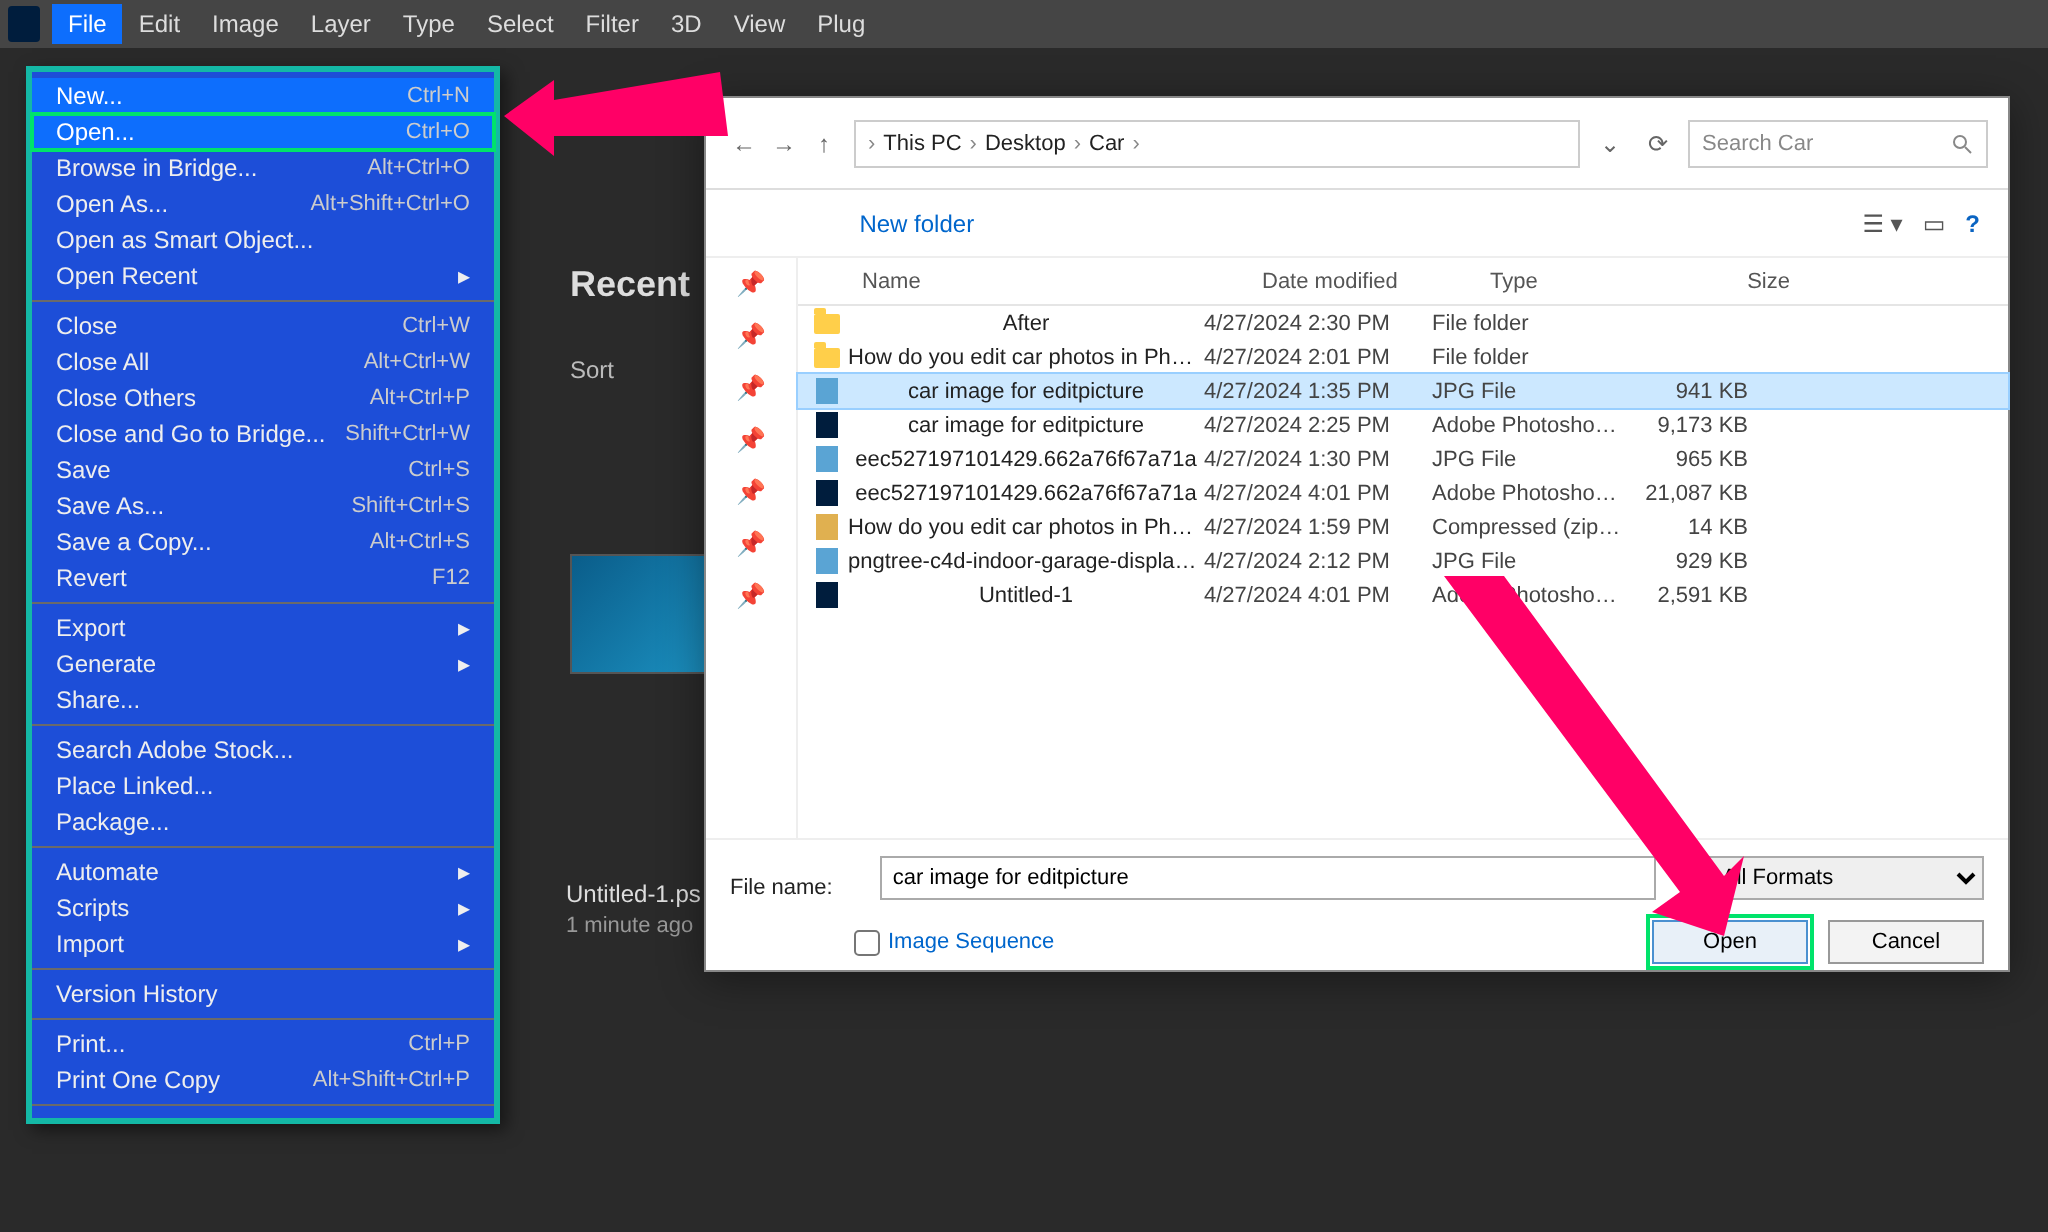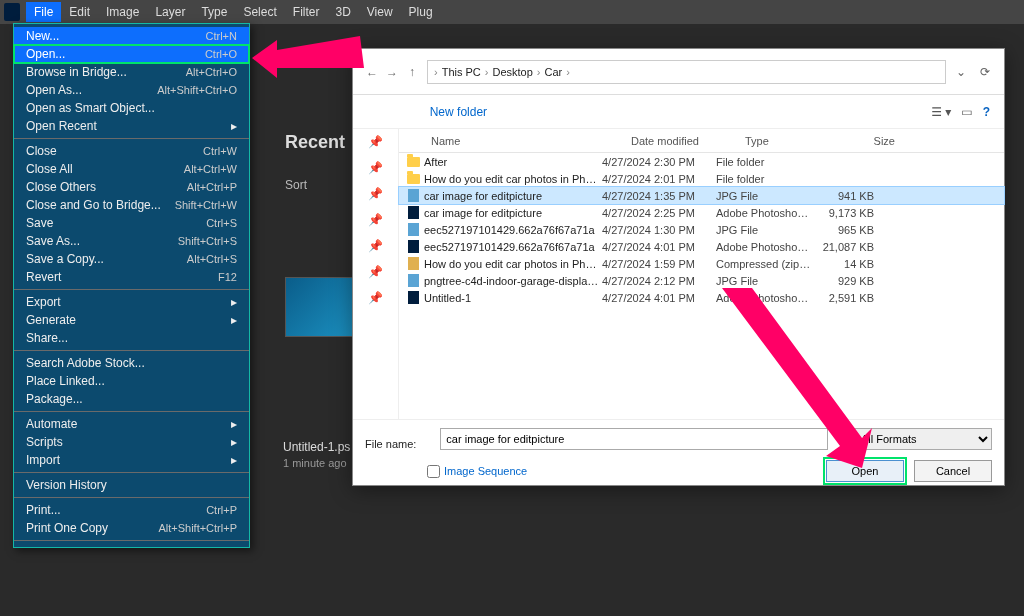--- a/index.html
+++ b/index.html
@@ -5,21 +5,21 @@
 * { margin:0; padding:0; box-sizing:border-box; font-family:"Segoe UI",Tahoma,sans-serif; }
 body { width:1024px; height:616px; background:#2a2a2a; position:relative; overflow:hidden; }
 
 
 .menubar { position:absolute; top:0; left:0; right:0; height:24px; background:#454545; display:flex; align-items:center; padding:0 2px; font-size:12px; color:#ddd; }
 .menubar .logo { width:16px; height:18px; background:#001d3d; border-radius:2px; margin:0 6px 0 2px; }
 .menubar .mitem { padding:3px 8px; cursor:default; }
 .menubar .mitem.active { background:#0d6efd; color:#fff; }
 
 
-.filedrop { position:absolute; top:23px; left:13px; width:237px; background:#0c4a6e; border:1px solid #14b8a6; box-shadow:3px 3px 8px rgba(0,0,0,.5); font-size:12px; color:#eee; padding:3px 0; z-index:5; }
+.filedrop { position:absolute; top:33px; left:13px; width:237px; background:#1d4ed8; border:3px solid #14b8a6; box-shadow:3px 3px 8px rgba(0,0,0,.5); font-size:12px; color:#eee; padding:3px 0; z-index:5; }
 .filedrop .di { display:flex; align-items:center; height:18px; padding:0 12px; cursor:default; position:relative; }
 .filedrop .di.sep { border-top:1px solid #6a6a6a; height:0; margin:3px 0; padding:0; }
 .filedrop .di .lbl { flex:1; }
 .filedrop .di .sc { color:#ccc; font-size:11px; }
 .filedrop .di .sub { margin-left:6px; }
 .filedrop .di.hi { background:#0d6efd; color:#fff; }
 .filedrop .di.box { outline:2px solid #00e36b; outline-offset:-1px; }
 
 
 .bgtxt { position:absolute; color:#ddd; font-size:14px; }
@@ -43,21 +43,21 @@
 .od-bar .tools { margin-left:auto; display:flex; gap:10px; color:#555; align-items:center;}
 .od-body { display:flex; height:290px; }
 .od-side { width:46px; border-right:1px solid #eee; }
 .od-side .pin { height:26px; display:flex; align-items:center; justify-content:center; color:#7a7a7a; }
 .od-list { flex:1; }
 .od-head { display:flex; font-size:11px; color:#555; border-bottom:1px solid #e5e5e5; height:24px; align-items:center; }
 .od-head .c { padding:0 8px; }
 .od-head .c.name { width:200px; } .od-head .c.date { width:114px; } .od-head .c.type { width:96px; } .od-head .c.size { width:70px; text-align:right; }
 .od-row { display:flex; align-items:center; height:17px; font-size:11px; padding:0 0; }
 .od-row .ic { width:16px; height:14px; margin:0 3px 0 6px; display:flex; align-items:center; justify-content:center; }
-.od-row .nm { width:178px; white-space:nowrap; overflow:hidden; text-overflow:ellipsis; }
+.od-row .nm { width:178px; white-space:nowrap; overflow:hidden; text-overflow:ellipsis;text-align:center; }
 .od-row .dt { width:114px; color:#444; }
 .od-row .tp { width:96px; color:#444; white-space:nowrap; overflow:hidden; text-overflow:ellipsis; }
 .od-row .sz { width:70px; text-align:right; color:#444; padding-right:8px;}
 .od-row.sel { background:#cce8ff; outline:1px solid #99cfff; }
 .ic-folder { width:13px; height:10px; background:#ffcf4a; border-radius:1px; position:relative; }
 .ic-folder::before { content:''; position:absolute; top:-3px; left:0; width:6px; height:3px; background:#ffcf4a; border-radius:1px 1px 0 0; }
 .ic-psd { width:11px; height:13px; background:#001d3d; }
 .ic-img { width:11px; height:13px; background:#5aa4d4; }
 .ic-zip { width:11px; height:13px; background:#e0b050; }
 
@@ -222,20 +222,27 @@
         <span class="ar">›</span>
         <span>This PC</span>
         <span class="ar">›</span>
         <span>Desktop</span>
         <span class="ar">›</span>
         <span>Car</span>
         <span class="ar">›</span>
       </div>
     <div class="navbtn">⌄</div>
     <div class="navbtn">⟳</div>
+    <div class="search">
+      <span>Search Car</span>
+      <svg width="12" height="12" viewBox="0 0 24 24">
+          <circle cx="10" cy="10" r="6" fill="none" stroke="#888" stroke-width="2"></circle>
+          <line x1="15" y1="15" x2="21" y2="21" stroke="#888" stroke-width="2"></line>
+        </svg>
+    </div>
   </div>
   <div class="od-bar">
     <span style="visibility:hidden">Organize</span>
     <span>New folder</span>
     <div class="tools">
       <span>☰ ▾</span>
       <span>▭</span>
       <span style="color:#0a64c2; font-weight:bold;">?</span>
     </div>
   </div>

